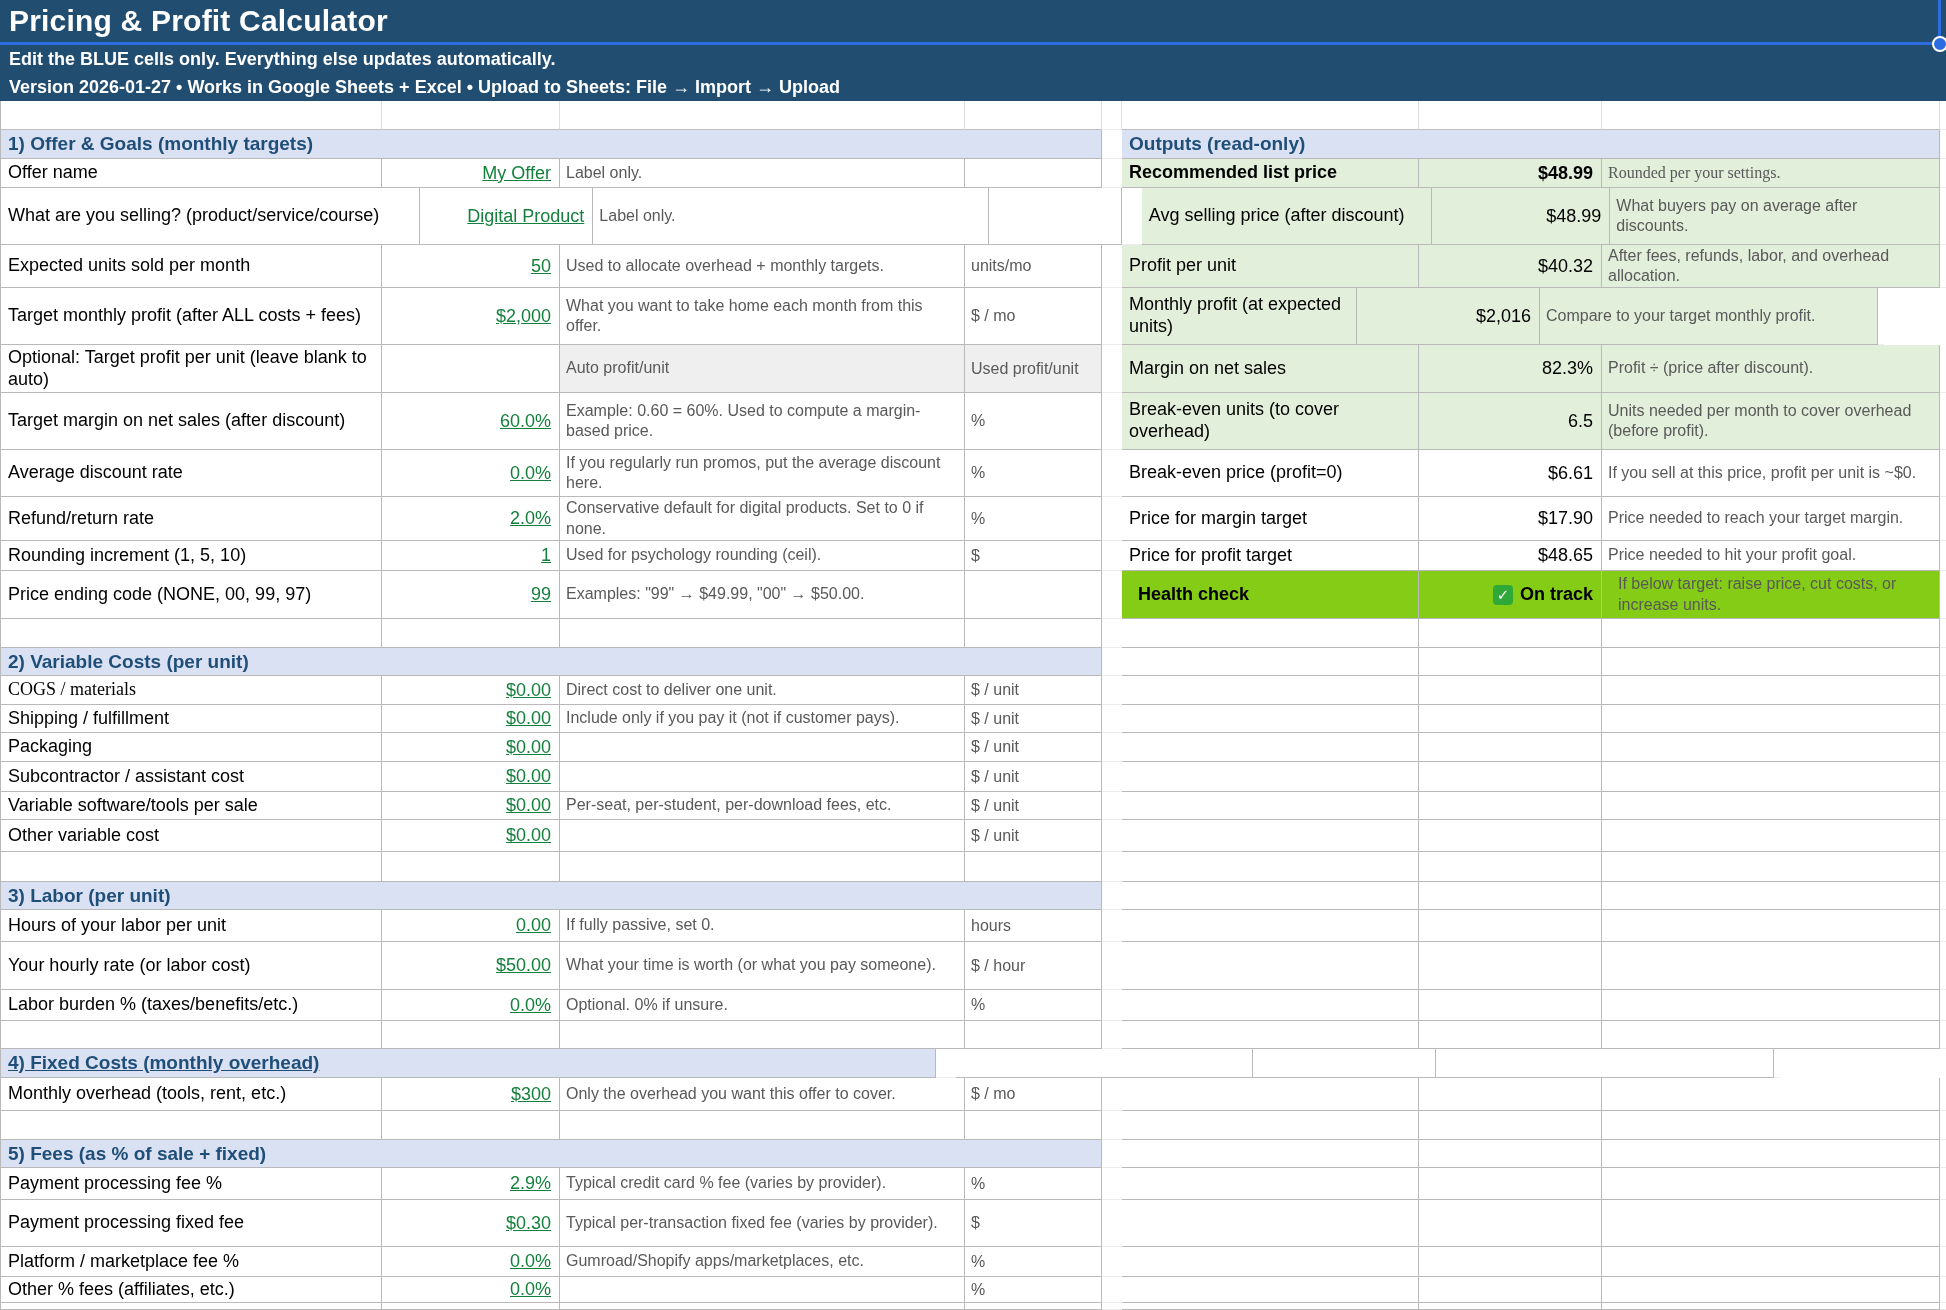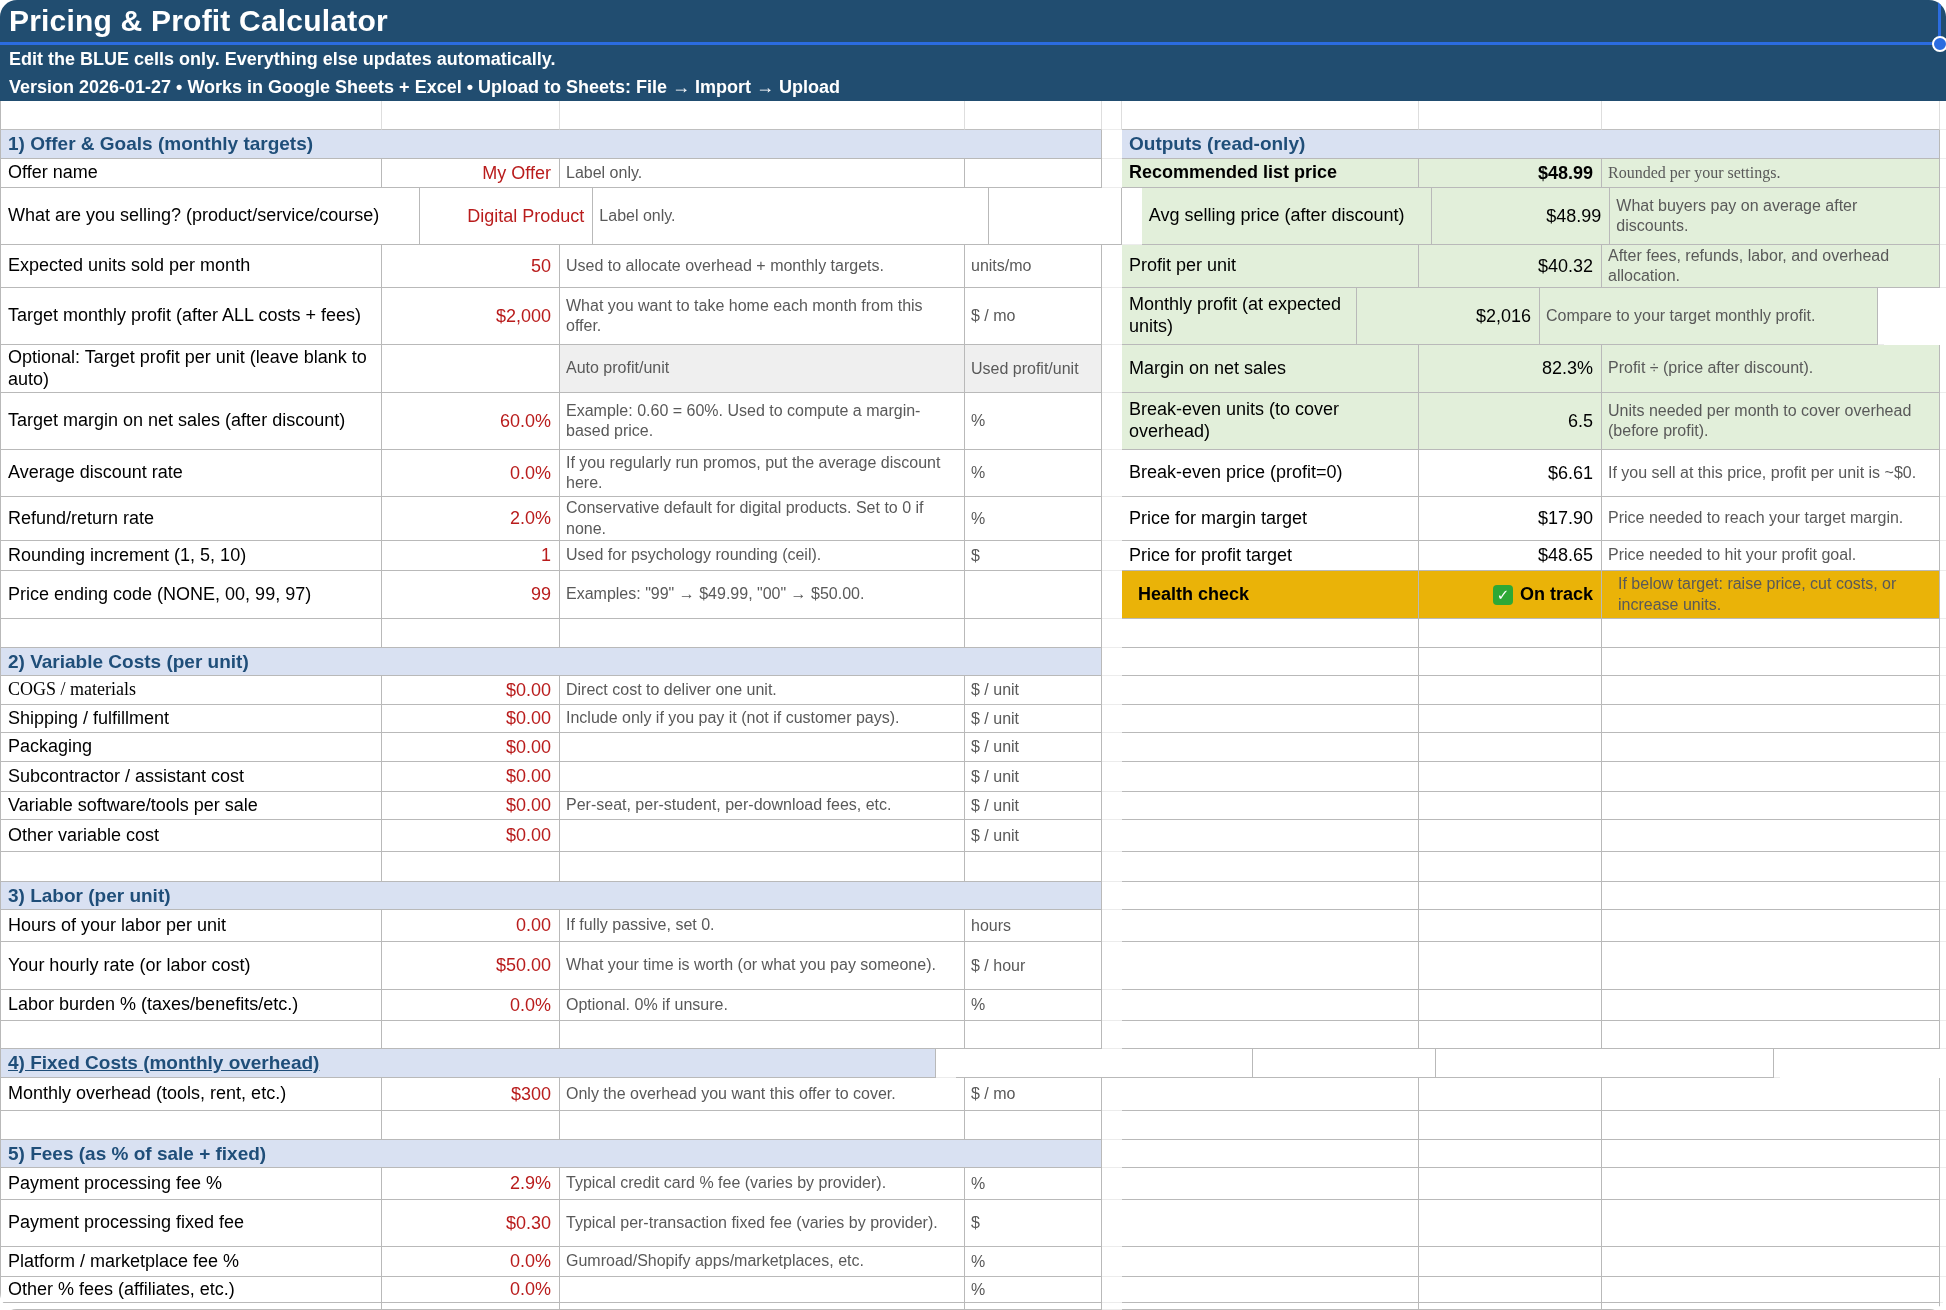--- a/index.html
+++ b/index.html
@@ -1,20 +1,19 @@
 <!DOCTYPE html>
 <html><head>
 <meta charset="utf-8">
 <style>
   html,body{margin:0;padding:0;background:#fff;}
   *{box-sizing:border-box;}
   .sheet{
     position:relative;width:1946px;height:1310px;overflow:hidden;background:#fff;
     font-family:"Liberation Sans", sans-serif;
-    border-radius:17px;
   }
   
   .hdr{position:relative;width:1946px;height:101px;background:#214D70;color:#fff;}
   .hdr-title{position:absolute;top:0;left:0;width:1940px;height:42px;display:flex;align-items:center;
     padding-left:9px;font-size:30px;font-weight:700;letter-spacing:.2px;}
   .hdr-sub1{position:absolute;top:45px;left:0;right:0;height:28px;display:flex;align-items:center;
     padding-left:9px;font-size:18px;font-weight:700;}
   .hdr-sub2{position:absolute;top:73px;left:0;right:0;height:28px;display:flex;align-items:center;
     padding-left:9px;font-size:18px;font-weight:700;}
   .sel-line{position:absolute;top:42px;left:0;width:1941px;height:3px;background:#2B6CE0;}
@@ -26,29 +25,29 @@
   .row{display:flex;width:1946px;}
   .cell{border-right:1px solid #B9B9B9;border-bottom:1px solid #B9B9B9;display:flex;align-items:center;
     overflow:hidden;background:#fff;}
   .edge{border-left:1px solid #B9B9B9;}
   .gcell{border-right:1px solid #DEDEDE;border-bottom:1px solid #BFBFBF;background:#fff;}
   .gapc{border-bottom:1px solid #ECECEC;background:#fff;}
   .sliver{border-bottom:1px solid #ECECEC;background:#fff;}
   .band{background:#D9E1F2;color:#1F4E79;font-weight:700;font-size:19px;padding-left:7px;
     border-right:1px solid #B9B9B9;border-bottom:1px solid #B9B9B9;display:flex;align-items:center;overflow:hidden;}
   .lbl{font-size:18px;color:#000;padding:2px 4px 2px 7px;line-height:1.22;}
-  .val{font-size:18px;color:#b91c1c;justify-content:flex-end;padding-right:8px;}
+  .val{font-size:18px;color:#15803d;justify-content:flex-end;padding-right:8px;text-decoration:underline;}
   .desc{font-size:16px;color:#595959;padding:2px 6px;line-height:1.28;}
   .unit{font-size:16px;color:#595959;padding-left:6px;}
   .olbl{font-size:18px;color:#000;padding:2px 4px 2px 7px;line-height:1.22;}
   .oval{font-size:18px;color:#000;justify-content:flex-end;padding-right:8px;}
   .odesc{font-size:16px;color:#595959;padding:2px 6px;line-height:1.28;}
   .b{font-weight:700;}
   .bg-green{background:#E2EFDA;}
-  .bg-orange{background:#eab308;padding-left:16px;}
+  .bg-orange{background:#84cc16;padding-left:16px;}
   .fill-gray{background:#EFEFEF;}
   .check-icon{display:inline-block;width:20px;height:20px;border-radius:4px;background:#2EA836;
     color:#fff;font-weight:900;font-size:15px;line-height:20px;text-align:center;margin-right:7px;
     font-family:"DejaVu Sans", sans-serif;flex:0 0 auto;}
 </style>
 </head>
 <body>
 
 <div class="sheet">
   <div class="hdr">

